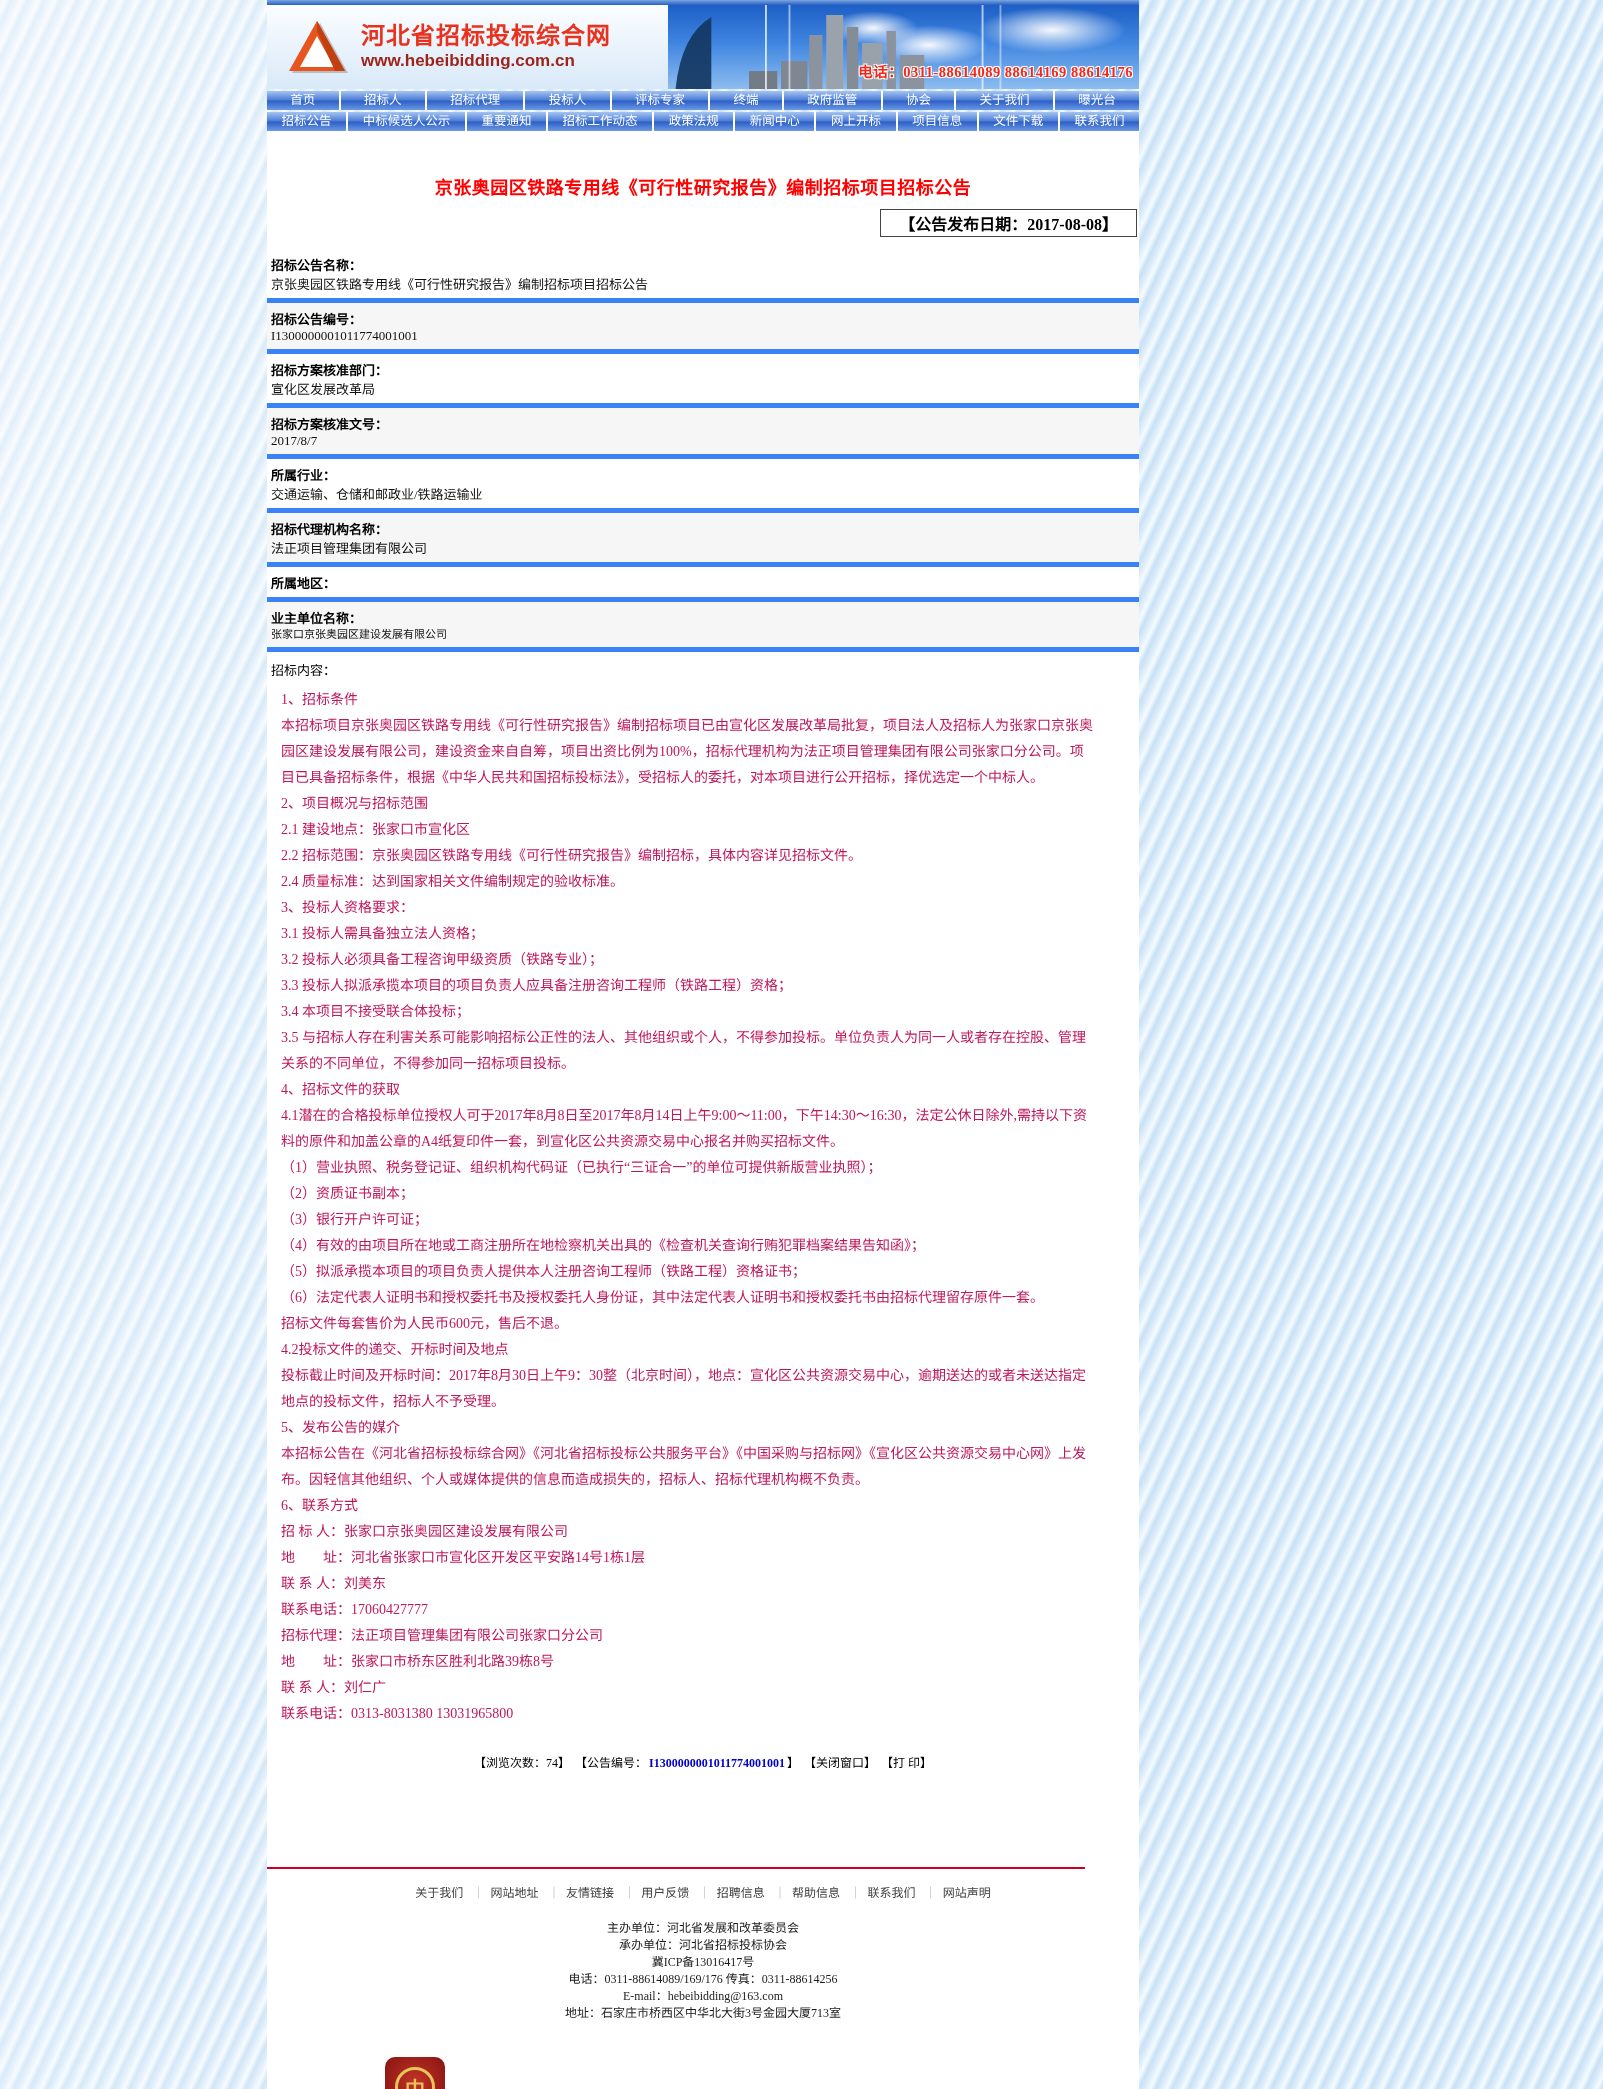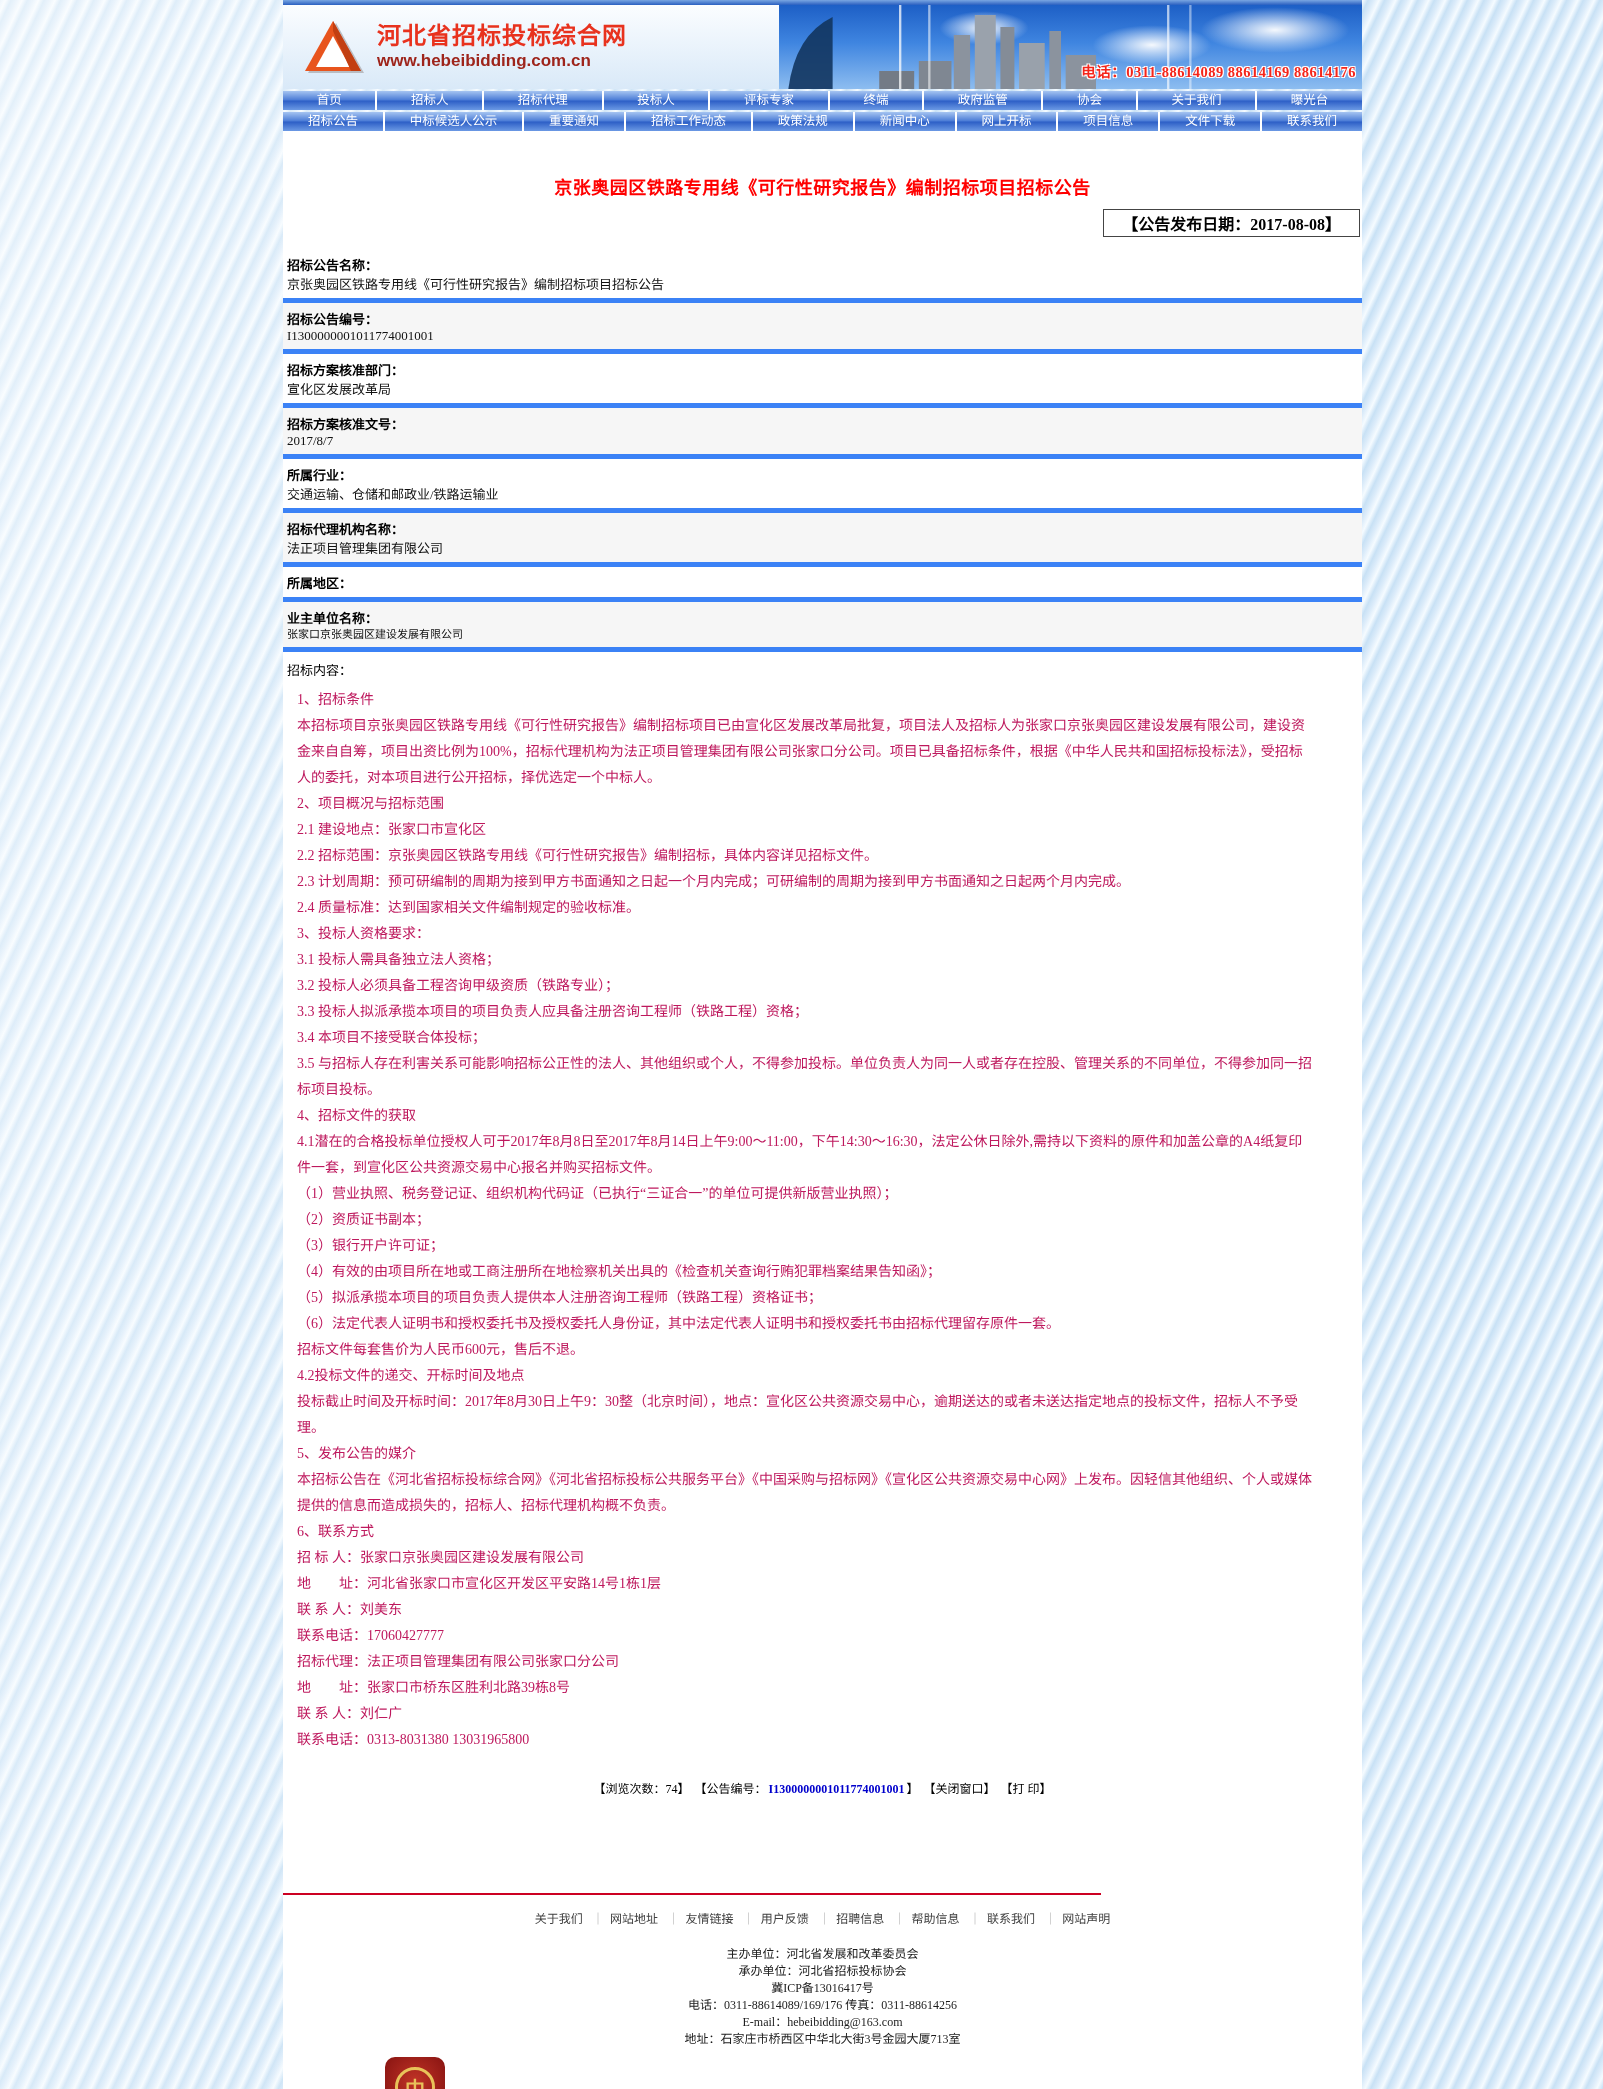--- a/index.html
+++ b/index.html
@@ -5,21 +5,21 @@
   * { box-sizing: border-box; margin: 0; padding: 0; }
   html,body { width:1603px; height:2089px; }
   body {
     position: relative;
     overflow: hidden;
     font-family: "Liberation Serif", serif;
     background:
       linear-gradient(100deg, rgba(255,255,255,.5), rgba(255,255,255,0) 45%),
       repeating-linear-gradient(115deg, #dcecfa 0px, #f5fbff 5px, #c8e1f5 10px, #dcecfa 15px);
   }
-  .col { position:absolute; left:283px; top:0; width:1079px; min-height:2089px; }
+  .col { position:absolute; left:267px; top:0; width:872px; min-height:2089px; }
 
   .top-accent { height:5px; background:linear-gradient(180deg,#79a6e2,#2a5fc0); }
 
   
   .banner { height:84px; display:flex; background:linear-gradient(180deg,#fbfdff,#d9e9f8); }
   .banner-left { width:46%; display:flex; align-items:center; gap:12px; padding-left:20px; cursor:pointer; }
   .logo-svg { width:62px; height:56px; flex:0 0 auto; }
   .site-name { color:#e8321e; font-weight:bold; font-size:24px; letter-spacing:1px; line-height:1.15; }
   .site-url  { color:#9e241b; font-weight:bold; font-size:17px; font-family:"Liberation Sans",sans-serif; }
   .banner-right { flex:1; position:relative; overflow:hidden;
@@ -224,21 +224,20 @@
         <p>1、招标条件</p>
 
         <p>本招标项目京张奥园区铁路专用线《可行性研究报告》编制招标项目已由宣化区发展改革局批复，项目法人及招标人为张家口京张奥园区建设发展有限公司，建设资金来自自筹，项目出资比例为100%，招标代理机构为法正项目管理集团有限公司张家口分公司。项目已具备招标条件，根据《中华人民共和国招标投标法》，受招标人的委托，对本项目进行公开招标，择优选定一个中标人。</p>
 
         <p>2、项目概况与招标范围</p>
 
         <p>2.1 建设地点：张家口市宣化区</p>
 
         <p>2.2 招标范围：京张奥园区铁路专用线《可行性研究报告》编制招标，具体内容详见招标文件。</p>
 
-        <p>2.3 计划周期：预可研编制的周期为接到甲方书面通知之日起一个月内完成；可研编制的周期为接到甲方书面通知之日起两个月内完成。</p>
 
         <p>2.4 质量标准：达到国家相关文件编制规定的验收标准。</p>
 
         <p>3、投标人资格要求：</p>
 
         <p>3.1 投标人需具备独立法人资格；</p>
 
         <p>3.2 投标人必须具备工程咨询甲级资质（铁路专业）；</p>
 
         <p>3.3 投标人拟派承揽本项目的项目负责人应具备注册咨询工程师（铁路工程）资格；</p>

